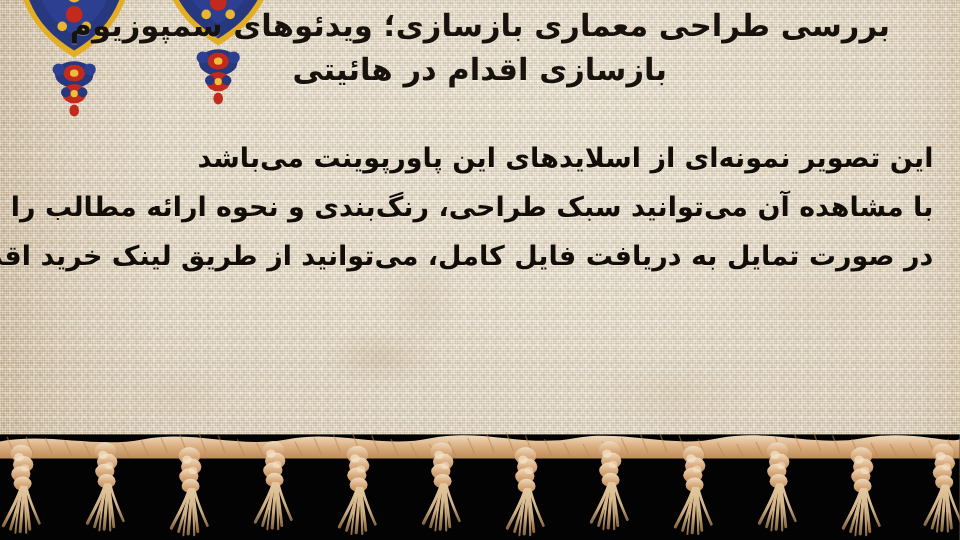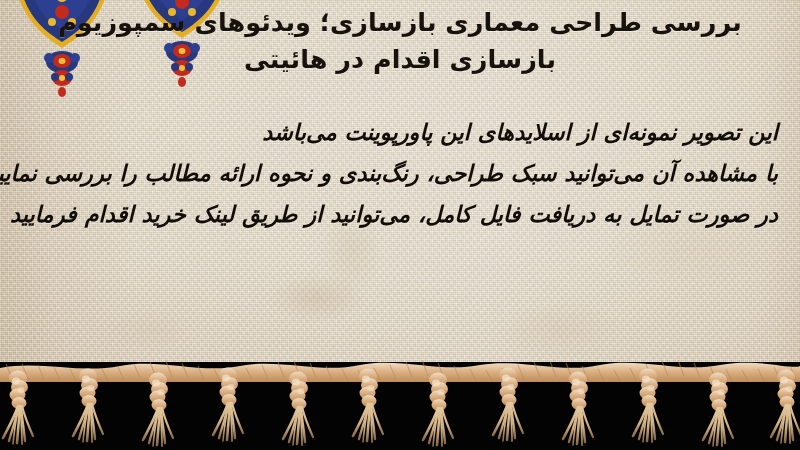--- a/index.html
+++ b/index.html
@@ -86,21 +86,20 @@
     text-shadow:0 1px 0 rgba(255,255,255,.30);
   }
   .title-line{display:block;white-space:nowrap;}
 
   .body-block{
     position:absolute;top:112px;right:22px;width:760px;
     text-align:right;direction:rtl;
     color:#120d07;
     font-size:22.5px;line-height:41px;font-weight:700;
     text-shadow:0 1px 0 rgba(255,255,255,.26);
-    font-style:italic;
   }
   .body-line{display:block;white-space:nowrap;}
 
   
   .fringe-zone{
     position:absolute;left:0;top:352px;width:800px;height:98px;
     pointer-events:none;
   }
   .black-field{
     position:absolute;left:0;top:362px;width:800px;height:88px;

